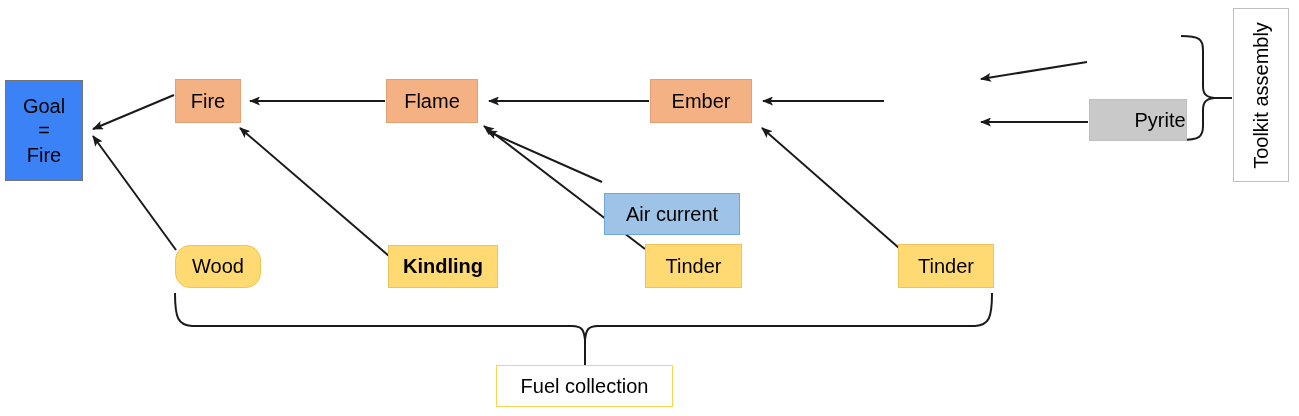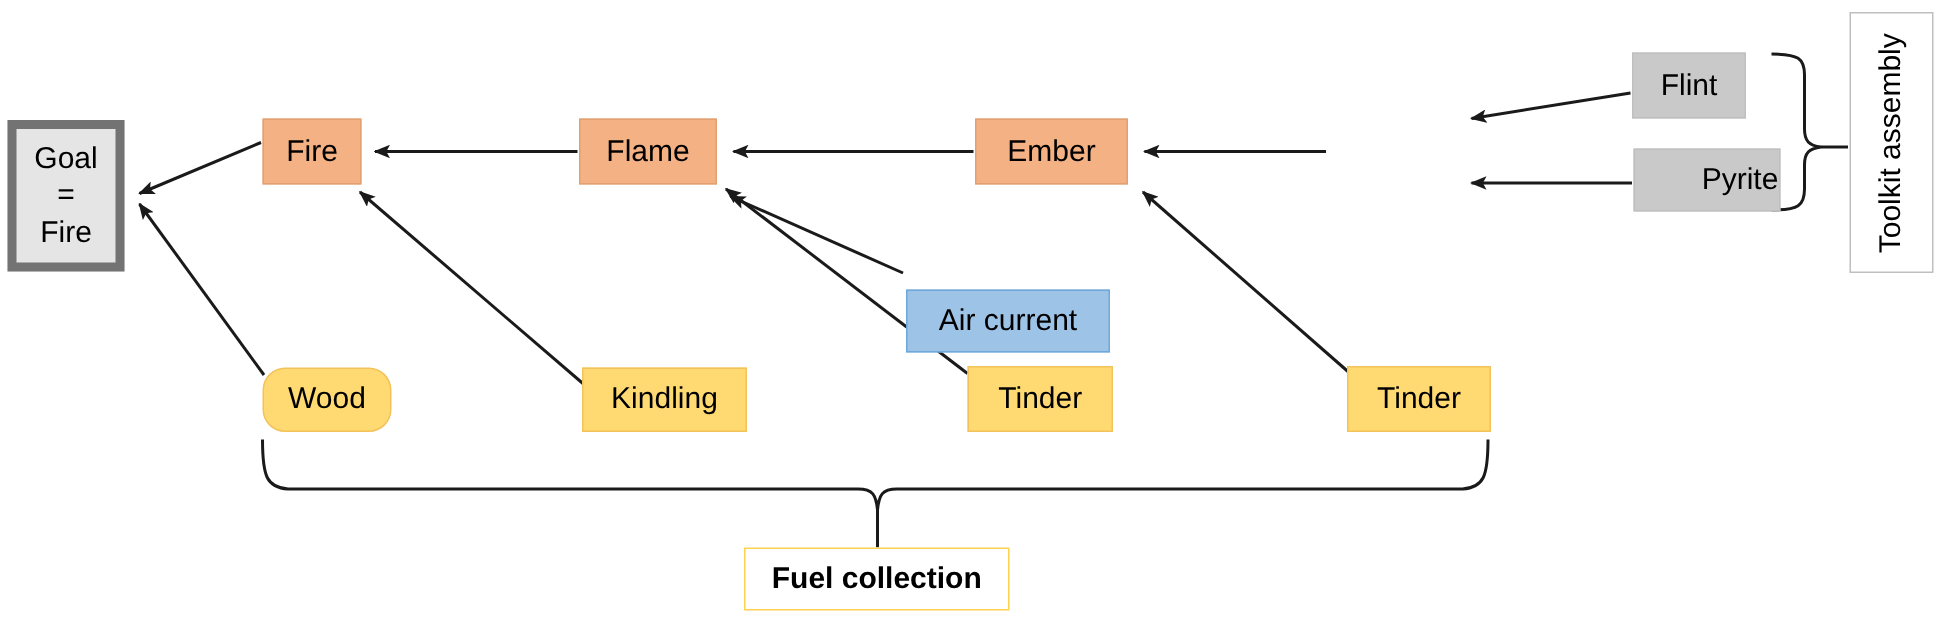--- a/index.html
+++ b/index.html
@@ -45,29 +45,28 @@
   }
   .n-blue {
     background: #9DC3E6;
     border: 1px solid #6FA8D8;
   }
   .n-gray {
     background: #C9C9C9;
     border: 1px solid #BFBFBF;
   }
   .n-goal {
-    background: #e5e5e5;
-    border: 6px solid #737373;
+    background: #3b82f6;
+    border: 1px solid #737373;
     flex-direction: column;
     line-height: 1.22;
   }
   .n-label {
     background: #FFFFFF;
     border: 1px solid #FFD34E;
-    font-weight: bold;
   }
   .n-vlabel {
     background: #FFFFFF;
     border: 1px solid #BFBFBF;
   }
   .vtext {
     transform: rotate(-90deg);
     white-space: nowrap;
     font-size: 20px;
   }
@@ -164,37 +163,34 @@
 
   <div class="node n-orange" style="left:650px; top:79px; width:102px; height:44px;">
     <span>Ember</span>
   </div>
 
   <div class="node n-orange" style="left:386px; top:79px; width:92px; height:44px;">
     <span>Flame</span>
   </div>
 
 
-  <div class="node n-gray" style="left:1088px; top:35px; width:76px; height:44px;">
-    <span>Flint</span>
-  </div>
 
   <div class="node n-gray" style="left:1089px; top:99px; width:98px; height:42px;padding-left:44px;">
     <span>Pyrite</span>
   </div>
 
   <div class="node n-blue" style="left:604px; top:161px; width:136px; height:42px;margin-top:32px;">
     <span>Air current</span>
   </div>
 
   <div class="node n-yellow" style="left:175px; top:245px; width:86px; height:43px;border-radius:15px;">
     <span>Wood</span>
   </div>
 
-  <div class="node n-yellow" style="left:388px; top:245px; width:110px; height:43px;">
+  <div class="node n-yellow" style="left:388px; top:245px; width:110px; height:43px;font-weight:bold;">
     <span>Kindling</span>
   </div>
 
   <div class="node n-yellow" style="left:645px; top:244px; width:97px; height:44px;">
     <span>Tinder</span>
   </div>
 
   <div class="node n-yellow" style="left:898px; top:244px; width:96px; height:44px;">
     <span>Tinder</span>
   </div>

